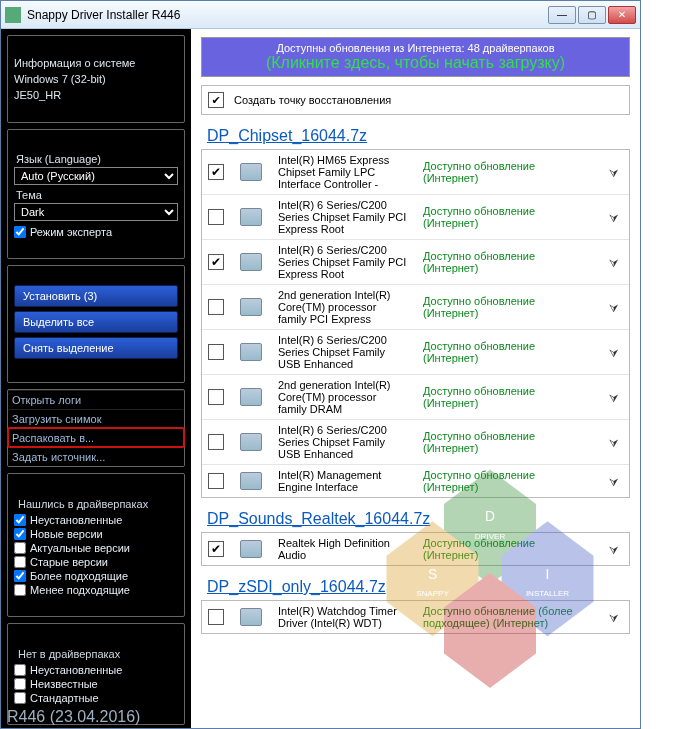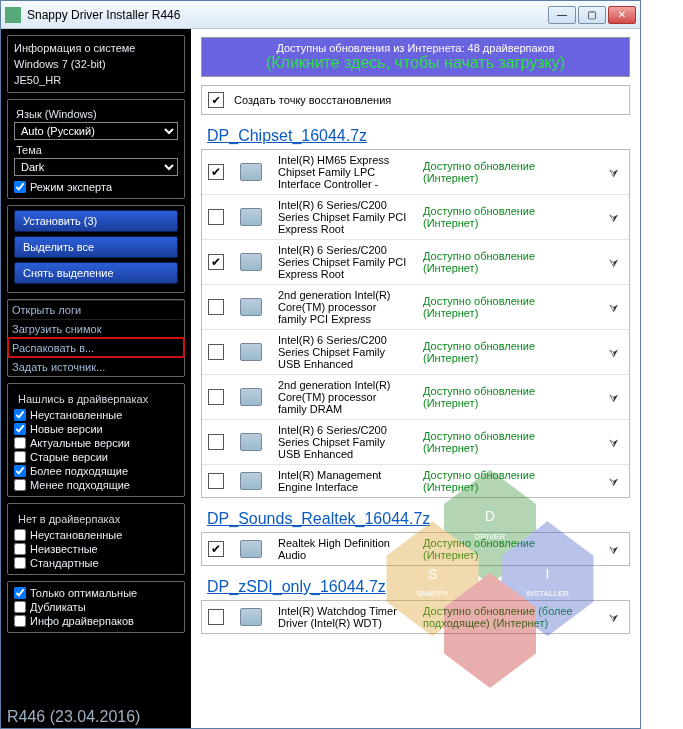--- a/index.html
+++ b/index.html
@@ -8,21 +8,21 @@
 .titlebar { height:28px; background:linear-gradient(#f6fafd,#dce9f7); display:flex; align-items:center; padding:0 4px; border-bottom:1px solid #b5c9db; }
 .titlebar .icon { width:16px; height:16px; margin-right:6px; background:#5a7; display:inline-block; }
 .titlebar .title { font-size:12px; color:#000; flex:1; }
 .win-btns { display:flex; gap:2px; }
 .win-btn { width:28px; height:18px; border:1px solid #7a8fa8; background:linear-gradient(#e9f2fb,#cfe0f2); font-size:10px; line-height:16px; text-align:center; border-radius:2px; }
 .win-btn.close { background:linear-gradient(#f2a4a4,#d34b4b); color:#fff; border-color:#a33; }
 .body { display:flex; height:calc(100% - 28px); background:#fff; }
 
 
 .sidebar { width:190px; background:#000; color:#d9e2ec; padding:6px; font-size:11px; overflow:hidden; position:relative; }
-.panel { border:1px solid #000; background:#000; margin-bottom:6px; padding:4px 6px; }
+.panel { border:1px solid #000; background:#000; margin-bottom:6px; padding:19px 6px; }
 .panel.box { border:1px solid #666; border-radius:2px; }
 .sysinfo div { padding:2px 0; color:#dfe6ee; }
 .lbl { color:#dce4ec; margin:4px 2px 2px; display:block; }
 select,.fake-select { width:100%; background:#000; color:#fff; border:1px solid #888; font-size:11px; height:18px; padding:0 2px; }
 .chk-row { display:flex; align-items:center; gap:4px; padding:1px 0; color:#e6edf5; }
 .chk-row input { width:12px; height:12px; }
 .btn { display:block; width:100%; text-align:left; padding:4px 8px; font-size:11px; background:linear-gradient(#2b5fd8,#1a3e9c); color:#fff; border:1px solid #0d1f55; margin-bottom:4px; border-radius:2px; cursor:pointer; }
 .btn.flat { background:#000; color:#9fb8d8; border:none; margin:0; padding:3px 4px; border-top:1px solid #222;}
 .btn.flat.hl { outline:2px solid #c11; outline-offset:-1px; }
 .section-head { color:#cfd8e2; padding:3px 4px; margin-top:2px; }
@@ -64,21 +64,21 @@
   <div class="body">
     <div class="sidebar">
 
       <div class="panel box sysinfo">
         <div>Информация о системе</div>
         <div>Windows 7 (32-bit)</div>
         <div>JE50_HR</div>
       </div>
 
       <div class="panel box">
-        <span class="lbl">Язык (Windows)</span>
+        <span class="lbl">Язык (Language)</span>
         <select><option>Auto (Русский)</option></select>
         <span class="lbl">Тема</span>
         <select><option>Dark</option></select>
         <div class="chk-row" style="margin-top:4px">
             <input type="checkbox" checked="" style="">
             <span>Режим эксперта</span>
           </div>
       </div>
 
       <div class="panel box">

